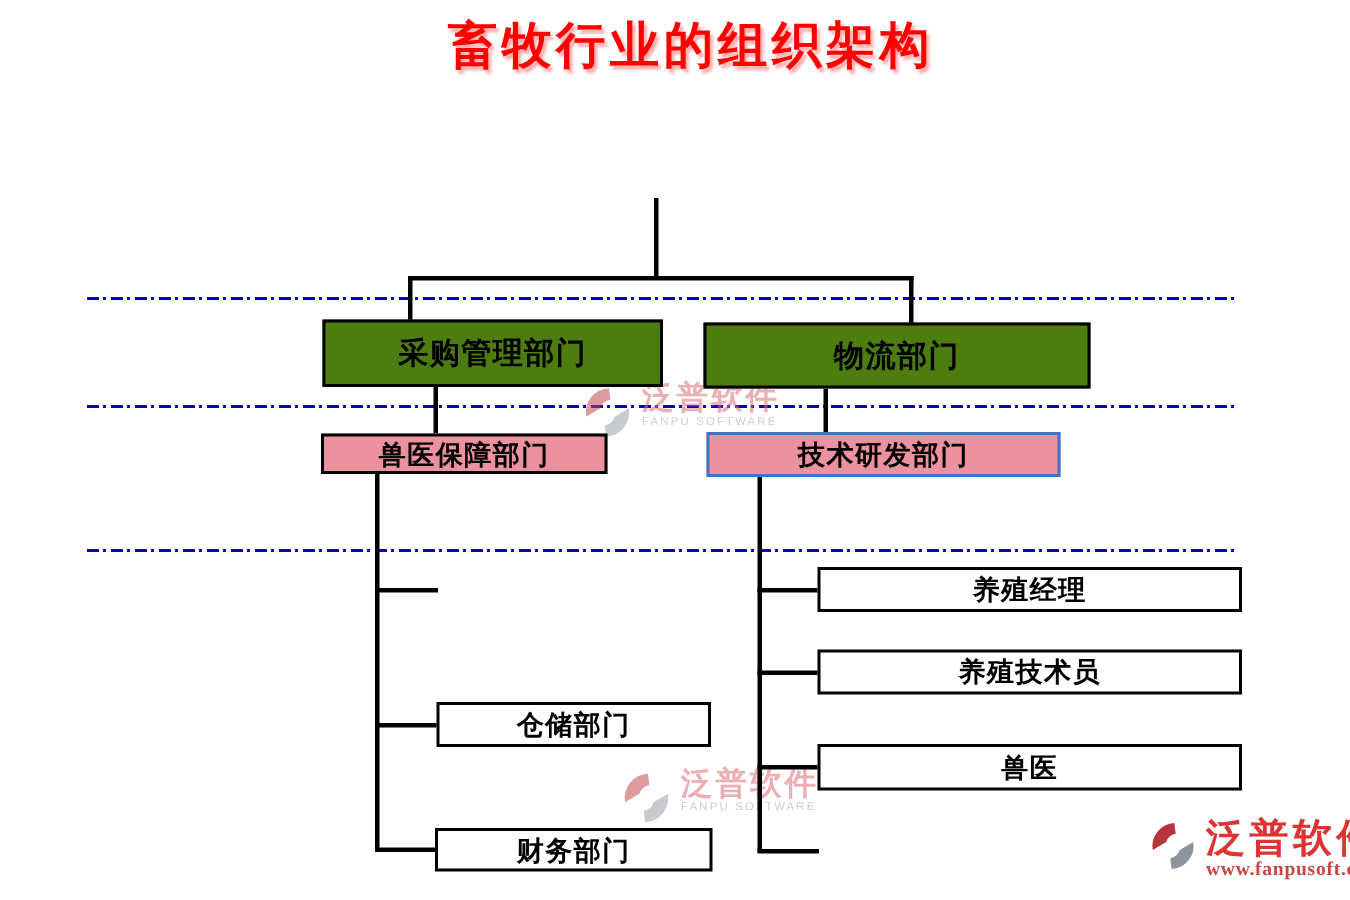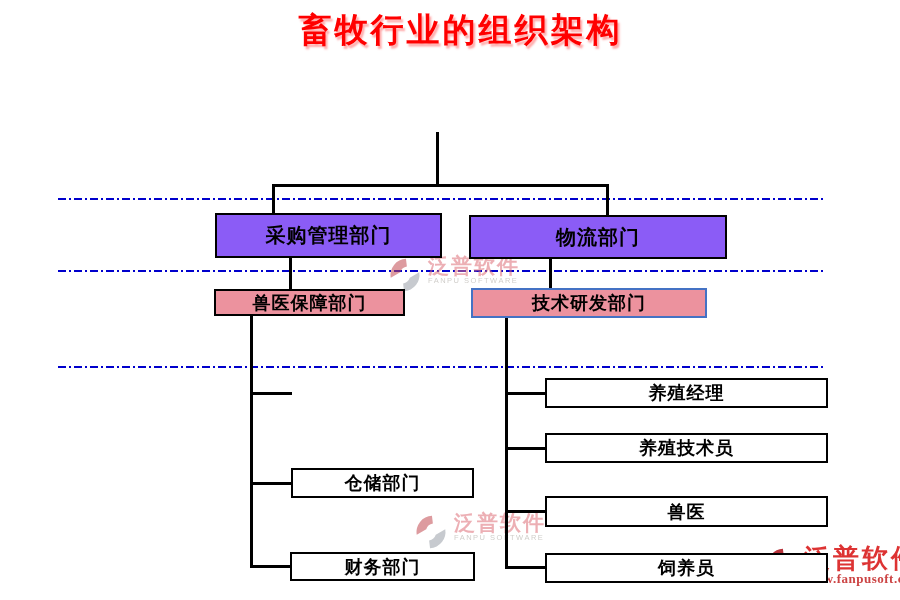--- a/index.html
+++ b/index.html
@@ -11,21 +11,21 @@
     position:absolute; left:0; right:0; top:8px; text-align:center;
     font-size:33px; font-weight:bold; color:#ff0000; letter-spacing:3px;
     text-shadow:2px 3px 2px rgba(255,70,70,0.45);
   }
   .node {
     position:absolute; display:flex; align-items:center; justify-content:center;
     font-weight:bold; color:#000; box-sizing:border-box; text-align:center;
     letter-spacing:1px;
   }
   .node.root { background:#C00000; color:#ffffff; font-size:20px; }
-  .node.peach { background:#8b5cf6; border:2px solid #000; font-size:20px; }
+  .node.peach { background:#4d7c0f; border:2px solid #000; font-size:20px; }
   .node.pink  { background:#EC929E; border:2px solid #000; font-size:18px; }
   .node.pink-blue { background:#EC929E; border:2px solid #4472C4; font-size:18px; }
   .node.leaf  { background:#ffffff; border:2px solid #000; font-size:18px; }
   .conn { position:absolute; background:#000000; }
   .dash {
     position:absolute; height:2px; left:58px; width:768px;
     background:repeating-linear-gradient(90deg,
       #0000CC 0 8px, transparent 8px 11px,
       #0000CC 11px 13px, transparent 13px 16px);
   }
@@ -106,15 +106,14 @@
 
   <div class="node pink" style="left:214px; top:289px; width:191px; height:27px;">兽医保障部门</div>
   <div class="node pink-blue" style="left:471px; top:288px; width:236px; height:30px;">技术研发部门</div>
 
   <div class="node leaf" style="left:291px; top:468px; width:183px; height:30px;">仓储部门</div>
   <div class="node leaf" style="left:290px; top:552px; width:185px; height:29px;">财务部门</div>
 
   <div class="node leaf" style="left:545px; top:378px; width:283px; height:30px;">养殖经理</div>
   <div class="node leaf" style="left:545px; top:433px; width:283px; height:30px;">养殖技术员</div>
   <div class="node leaf" style="left:545px; top:496px; width:283px; height:31px;">兽医</div>
-  <div class="node leaf" style="left:545px; top:553px; width:283px; height:30px;">饲养员</div>
 
 </div>
 
 </body></html>

